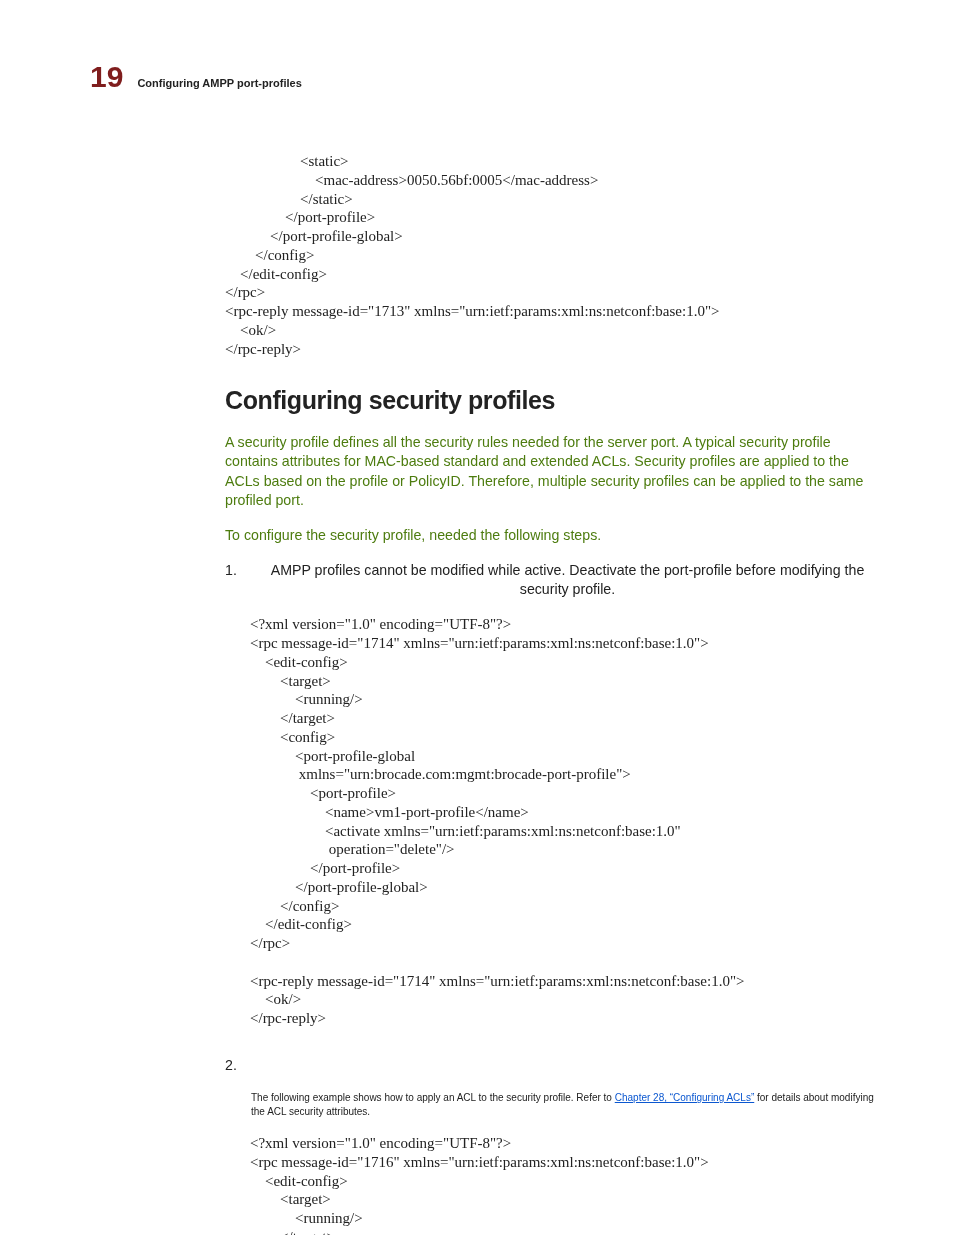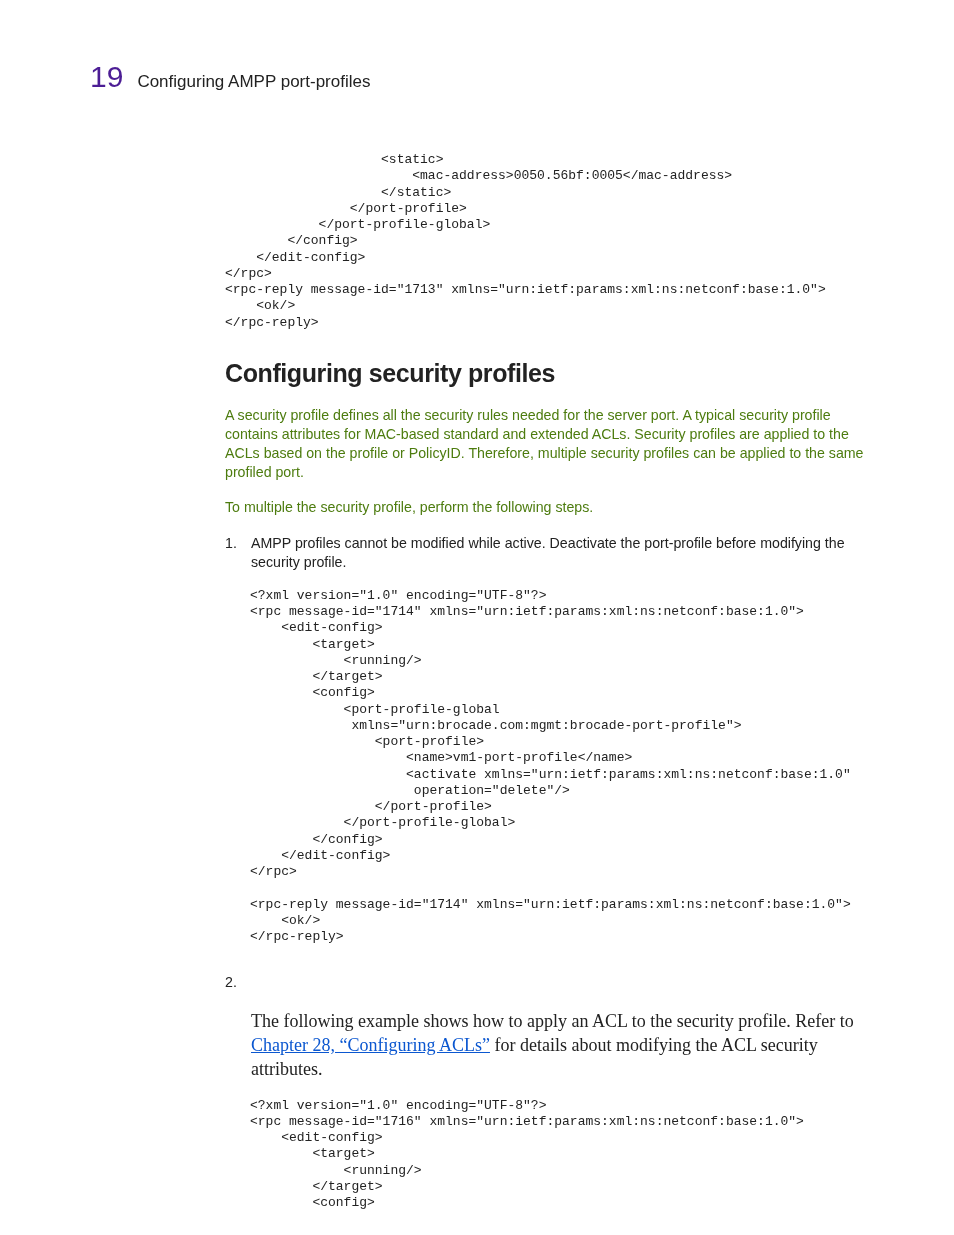--- a/index.html
+++ b/index.html
@@ -15,31 +15,32 @@
     box-sizing: border-box;
   }
   .running-head {
     display: flex;
     align-items: baseline;
     gap: 14px;
     margin-bottom: 58px;
   }
   .chapter-number {
     font-size: 30px;
-    font-weight: 400;
+    font-weight: 700;
     font-family: Arial, Helvetica, sans-serif;
-    color: #4c1d95;
+    color: #7f1d1d;
   }
   .running-title {
-    font-size: 17px;
+    font-size: 11px;
     color: #222;
+    font-weight: bold;
   }
   .code-block {
-    font-family: Liberation Mono, monospace;
-    font-size: 13px;
+    font-family: Liberation Serif, serif;
+    font-size: 15px;
     white-space: pre;
     line-height: 1.25;
     margin: 0 0 28px 0;
     padding-left: 135px;
   }
   .code-block.step {
     padding-left: 160px;
   }
   .h2 {
     font-family: Arial, Helvetica, sans-serif;
@@ -59,27 +60,26 @@
   }
   .step-row {
     display: flex;
     gap: 12px;
     padding-left: 135px;
     margin: 0 0 16px 0;
     font-size: 14.2px;
     line-height: 1.35;
   }
   .step-num { min-width: 14px; }
-  .step-body { flex: 1; }
+  .step-body { flex: 1; text-align: center; }
   .step-sub {
-    font-size: 18px;
+    font-size: 10px;
     line-height: 1.35;
     margin: 0 0 16px 0;
     padding-left: 161px;
-    font-family: Liberation Serif, serif;
   }
   .link { color: #0b57d0; }
 </style>
 </head>
 <body>
 
 <div class="page">
 
   <div class="running-head">
     <span class="chapter-number">19</span>
@@ -94,21 +94,21 @@
         &lt;/config&gt;
     &lt;/edit-config&gt;
 &lt;/rpc&gt;
 &lt;rpc-reply message-id="1713" xmlns="urn:ietf:params:xml:ns:netconf:base:1.0"&gt;
     &lt;ok/&gt;
 &lt;/rpc-reply&gt;</pre>
 
   <h2 class="h2">Configuring security profiles</h2>
 
   <p class="para">A security profile defines all the security rules needed for the server port. A typical security profile contains attributes for MAC-based standard and extended ACLs. Security profiles are applied to the ACLs based on the profile or PolicyID. Therefore, multiple security profiles can be applied to the same profiled port.</p>
-  <p class="para">To multiple the security profile, perform the following steps.</p>
+  <p class="para">To configure the security profile, needed the following steps.</p>
 
   <div class="step-row">
     <span class="step-num">1.</span>
     <span class="step-body">AMPP profiles cannot be modified while active. Deactivate the port-profile before modifying the security profile.</span>
   </div>
 
   <pre class="code-block step">&lt;?xml version="1.0" encoding="UTF-8"?&gt;
 &lt;rpc message-id="1714" xmlns="urn:ietf:params:xml:ns:netconf:base:1.0"&gt;
     &lt;edit-config&gt;
         &lt;target&gt;

